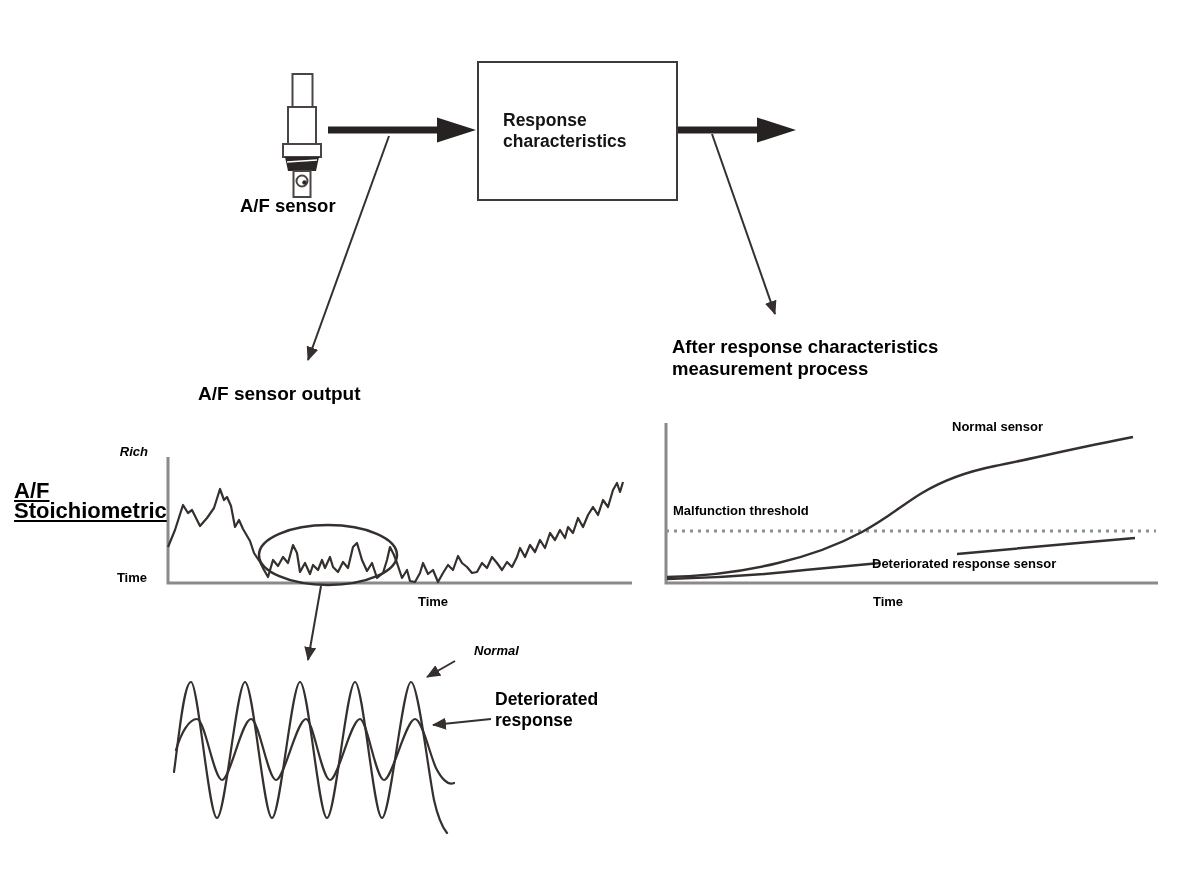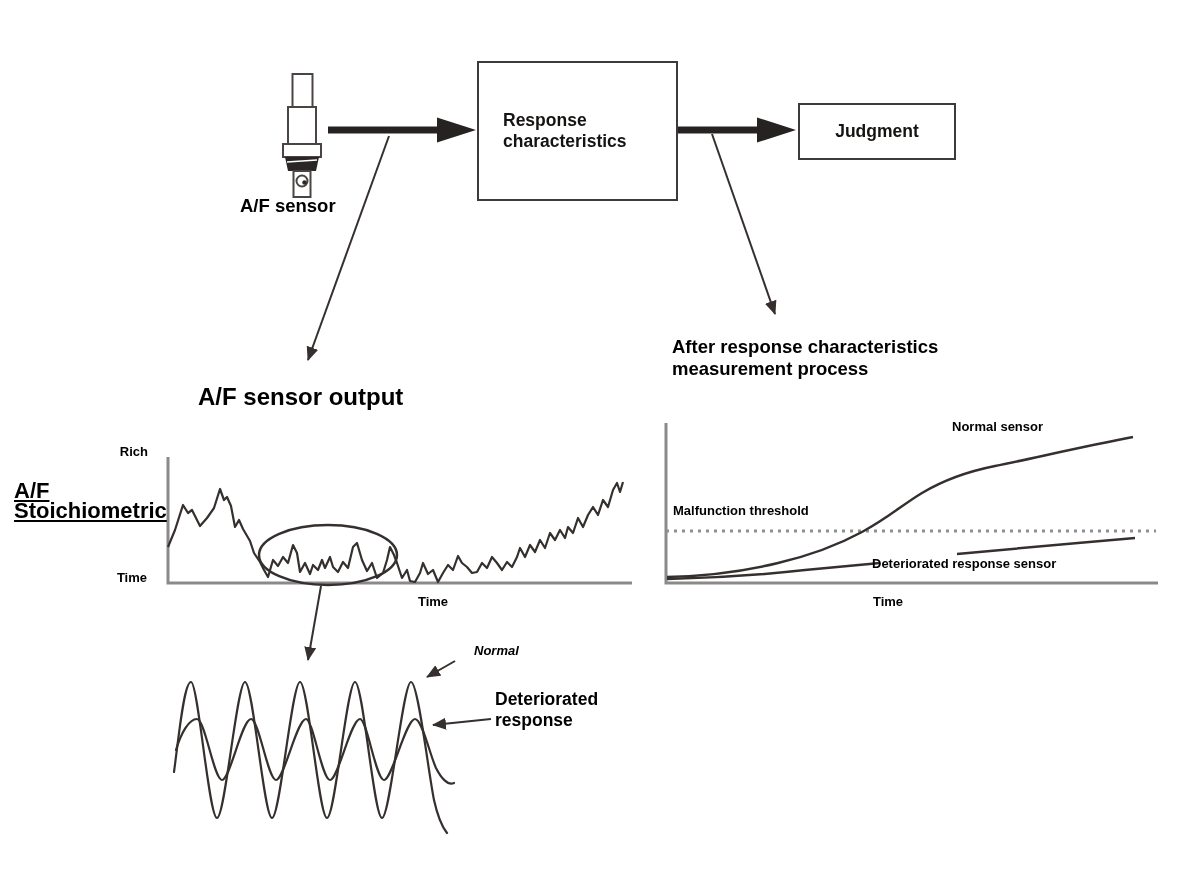--- a/index.html
+++ b/index.html
@@ -116,26 +116,23 @@
 
   <div class="lbl" style="left:240px;top:195px;font-size:18.5px;">A/F sensor</div>
 
   <div class="box" id="response-box">
     <div class="txt">
       <div>Response</div>
       <div>characteristics</div>
     </div>
   </div>
 
-  <div class="box" id="judgment-box">
-    <div class="txt">Judgment</div>
-  </div>
 
-  <div class="lbl" style="left:198px;top:383px;font-size:24px;">A/F sensor output</div>
-  <div class="lbl fs17 ra" style="left:85px;top:442px;width:63px;">Rich</div>
+  <div class="lbl" style="left:198px;top:383px;font-size:19px;">A/F sensor output</div>
+  <div class="lbl fs17 ra" style="left:85px;top:442px;width:63px;font-style:italic;">Rich</div>
   <div class="lbl" style="left:14px;top:481px;font-size:22px;line-height:20px;text-decoration:underline;">
     <div>A/F</div>
     <div>Stoichiometric</div>
   </div>
   <div class="lbl fs17 ra" style="left:84px;top:568px;width:63px;">Time</div>
   <div class="lbl fs17" style="left:403px;top:592px;width:60px;text-align:center;">Time</div>
 
   <div class="lbl fs17" style="left:474px;top:641px;font-style:italic;">Normal</div>
   <div class="lbl" style="left:495px;top:689px;font-size:17.5px;line-height:21px;">
     <div>Deteriorated</div>

